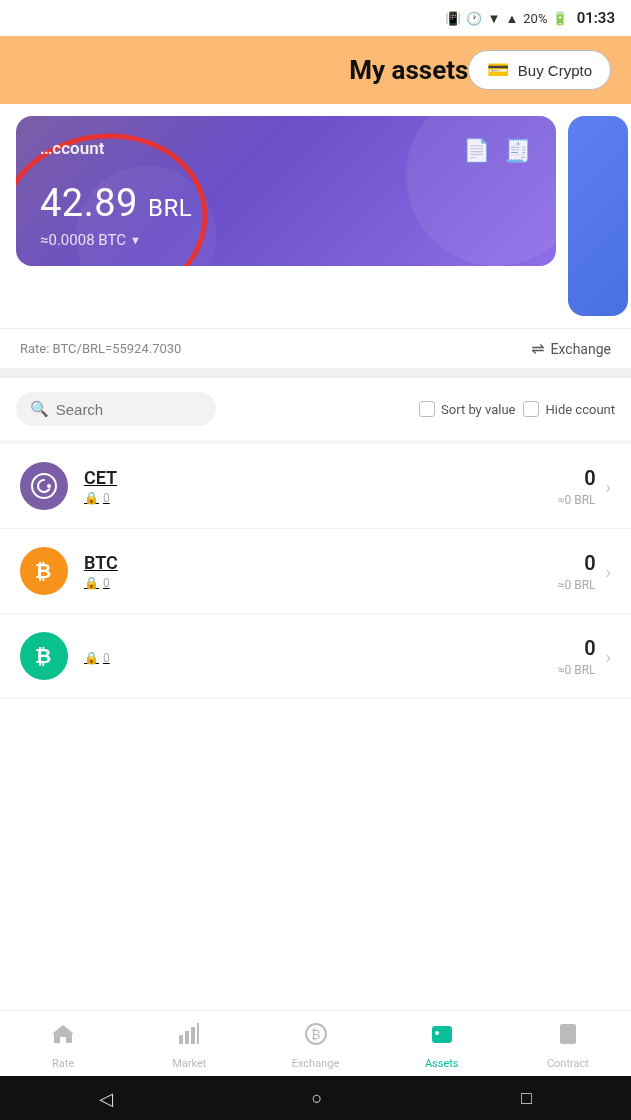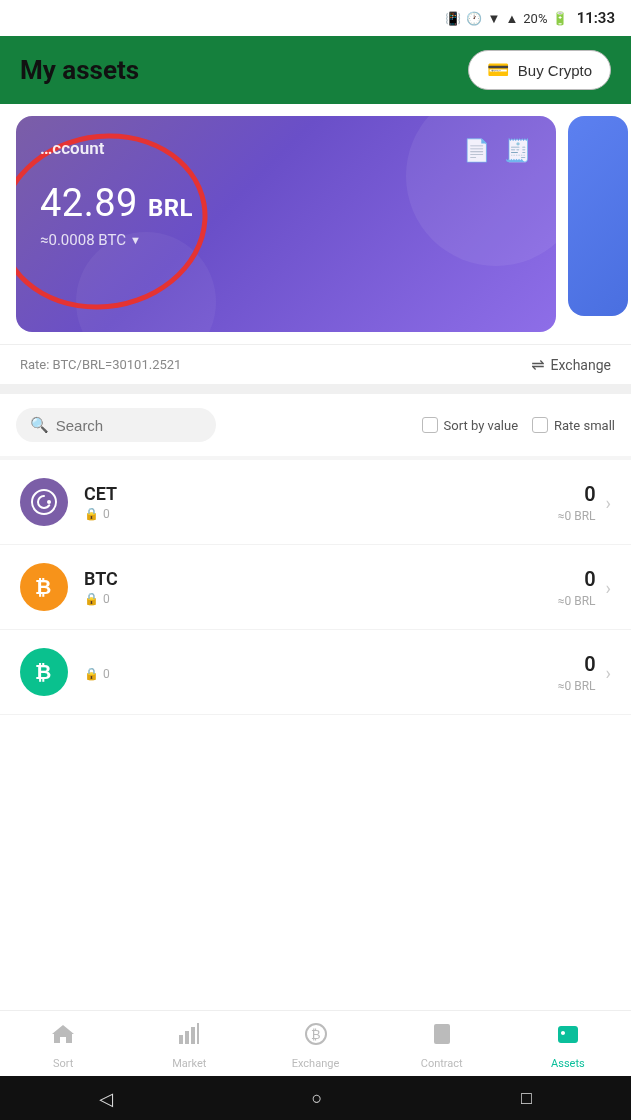--- a/index.html
+++ b/index.html
@@ -31,24 +31,24 @@
       color: #333;
     }
     .status-time {
       font-weight: 600;
       font-size: 15px;
       color: #222;
     }
 
     
     .header {
-      background: #15803d;
+      background: #fdba74;
       padding: 14px 20px;
       display: flex;
-      justify-content: space-between;
+      justify-content: flex-end;
       align-items: center;
     }
     .header-title {
       font-size: 26px;
       font-weight: 700;
       color: #111;
     }
     .buy-crypto-btn {
       display: flex;
       align-items: center;
@@ -75,21 +75,21 @@
       display: flex;
       overflow-x: auto;
       padding: 12px 16px;
       gap: 12px;
       scrollbar-width: none;
     }
     .card-scroll::-webkit-scrollbar { display: none; }
 
     .account-card {
       min-width: 540px;
-      height: 216px;
+      height: 150px;
       background: linear-gradient(135deg, #7b5ea7 0%, #6a4fc8 40%, #8e6ee8 100%);
       border-radius: 16px;
       padding: 22px 24px;
       position: relative;
       flex-shrink: 0;
       overflow: hidden;
     }
     .card-circles {
       position: absolute;
       top: -30px;
@@ -131,21 +131,21 @@
       cursor: pointer;
     }
     .card-amount {
       color: #fff;
       font-size: 38px;
       font-weight: 400;
       letter-spacing: 0.5px;
     }
     .card-amount-currency {
       font-size: 24px;
-      font-weight: 700;
+      font-weight: 400;
       margin-left: 6px;
     }
     .card-btc-equiv {
       color: rgba(255,255,255,0.82);
       font-size: 15px;
       margin-top: 6px;
       display: flex;
       align-items: center;
       gap: 4px;
     }
@@ -232,21 +232,21 @@
     .search-input {
       background: transparent;
       border: none;
       outline: none;
       font-size: 15px;
       color: #14532d;
       width: 120px;
     }
     .filter-group {
       display: flex;
-      gap: 14px;
+      gap: 8px;
       flex: 1;
       justify-content: flex-end;
     }
     .filter-item {
       display: flex;
       align-items: center;
       gap: 6px;
       font-size: 13px;
       color: #555;
       cursor: pointer;
@@ -282,20 +282,21 @@
       color: #fff;
       flex-shrink: 0;
       margin-right: 16px;
     }
     .asset-logo.cet { background: #7b5ea7; }
     .asset-logo.btc { background: #f7931a; }
     .asset-logo.bch { background: #0ac18e; }
 
     .asset-info {
       flex: 1;
+      text-decoration: underline;
     }
     .asset-name {
       font-size: 18px;
       font-weight: 600;
       color: #222;
     }
     .asset-locked {
       display: flex;
       align-items: center;
       gap: 4px;
@@ -383,21 +384,21 @@
     <span>🕐</span>
 
     <span>▼</span>
 
     <span>▲</span>
 
     <span>20%</span>
 
     <span>🔋</span>
   </div>
-  <span class="status-time">11:33</span>
+  <span class="status-time">01:33</span>
 </div>
 
 <div class="header">
   <span class="header-title">My assets</span>
   <button class="buy-crypto-btn">
     <span class="card-icon">💳</span>
     <span>Buy Crypto</span>
   </button>
 </div>
 
@@ -427,42 +428,42 @@
         <span>≈0.0008 BTC</span>
         <span class="card-arrow-down">▼</span>
       </div>
     </div>
 
     <div class="card-secondary"></div>
   </div>
 </div>
 
 <div class="rate-bar">
-  <span class="rate-text">Rate:  BTC/BRL=30101.2521</span>
+  <span class="rate-text">Rate:  BTC/BRL=55924.7030</span>
   <div class="converter-btn">
     <span class="converter-icon">⇌</span>
     <span>Exchange</span>
   </div>
 </div>
 
 <div class="divider"></div>
 
 <div class="search-section">
   <div class="search-input-wrap">
     <span class="search-icon">🔍</span>
     <input class="search-input" type="text" placeholder="Search" style="">
   </div>
   <div class="filter-group">
     <label class="filter-item">
       <div class="checkbox"></div>
       <span>Sort by value</span>
     </label>
     <label class="filter-item">
       <div class="checkbox"></div>
-      <span>Rate small</span>
+      <span>Hide ccount</span>
     </label>
   </div>
 </div>
 
 <div class="asset-list">
 
   <div class="asset-item">
     <div class="asset-logo cet">
       <svg width="28" height="28" viewBox="0 0 28 28" fill="white">
         <circle cx="14" cy="14" r="12" fill="none" stroke="white" stroke-width="2"></circle>
@@ -527,21 +528,21 @@
 
 <div style="flex:1; background:#fff;"></div>
 
 <div class="bottom-nav">
   <div class="nav-item">
     <span class="nav-icon">
       <svg width="26" height="26" viewBox="0 0 26 26" fill="#bbb">
           <path d="M13 4 L2 13 L4 13 L4 22 L10 22 L10 16 L16 16 L16 22 L22 22 L22 13 L24 13 Z"></path>
         </svg>
     </span>
-    <span class="nav-label">Sort</span>
+    <span class="nav-label">Rate</span>
   </div>
   <div class="nav-item">
     <span class="nav-icon">
       <svg width="26" height="26" viewBox="0 0 26 26" fill="#bbb">
           <rect x="3" y="14" width="4" height="9"></rect>
           <rect x="9" y="10" width="4" height="13"></rect>
           <rect x="15" y="6" width="4" height="17"></rect>
           <rect x="21" y="2" width="2" height="21"></rect>
         </svg>
     </span>
@@ -550,37 +551,37 @@
   <div class="nav-item">
     <span class="nav-icon">
       <svg width="26" height="26" viewBox="0 0 26 26" fill="none" stroke="#bbb" stroke-width="2">
           <circle cx="13" cy="13" r="10"></circle>
           <text x="8" y="18" font-size="13" fill="#bbb" stroke="none">₿</text>
         </svg>
     </span>
     <span class="nav-label">Exchange</span>
   </div>
   <div class="nav-item">
+    <span class="nav-icon active">
+      <svg width="26" height="26" viewBox="0 0 26 26" fill="#0abf9b">
+          <path d="M3 8 C3 6.3 4.3 5 6 5 L20 5 C21.7 5 23 6.3 23 8 L23 19 C23 20.7 21.7 22 20 22 L6 22 C4.3 22 3 20.7 3 19 Z M3 9 L23 9 M8 14 C9.1 14 10 13.1 10 12 C10 10.9 9.1 10 8 10 C6.9 10 6 10.9 6 12 C6 13.1 6.9 14 8 14 Z"></path>
+        </svg>
+    </span>
+    <span class="nav-label active">Assets</span>
+  </div>
+  <div class="nav-item">
     <span class="nav-icon">
       <svg width="26" height="26" viewBox="0 0 26 26" fill="#bbb">
           <rect x="5" y="3" width="16" height="20" rx="2"></rect>
           <rect x="8" y="8" width="10" height="1.5"></rect>
           <rect x="8" y="12" width="10" height="1.5"></rect>
           <rect x="8" y="16" width="7" height="1.5"></rect>
         </svg>
     </span>
     <span class="nav-label">Contract</span>
   </div>
-  <div class="nav-item">
-    <span class="nav-icon active">
-      <svg width="26" height="26" viewBox="0 0 26 26" fill="#0abf9b">
-          <path d="M3 8 C3 6.3 4.3 5 6 5 L20 5 C21.7 5 23 6.3 23 8 L23 19 C23 20.7 21.7 22 20 22 L6 22 C4.3 22 3 20.7 3 19 Z M3 9 L23 9 M8 14 C9.1 14 10 13.1 10 12 C10 10.9 9.1 10 8 10 C6.9 10 6 10.9 6 12 C6 13.1 6.9 14 8 14 Z"></path>
-        </svg>
-    </span>
-    <span class="nav-label active">Assets</span>
-  </div>
 </div>
 
 <div class="android-nav">
   <span class="android-btn">◁</span>
   <span class="android-btn">○</span>
   <span class="android-btn">□</span>
 </div>
 
 </body></html>

